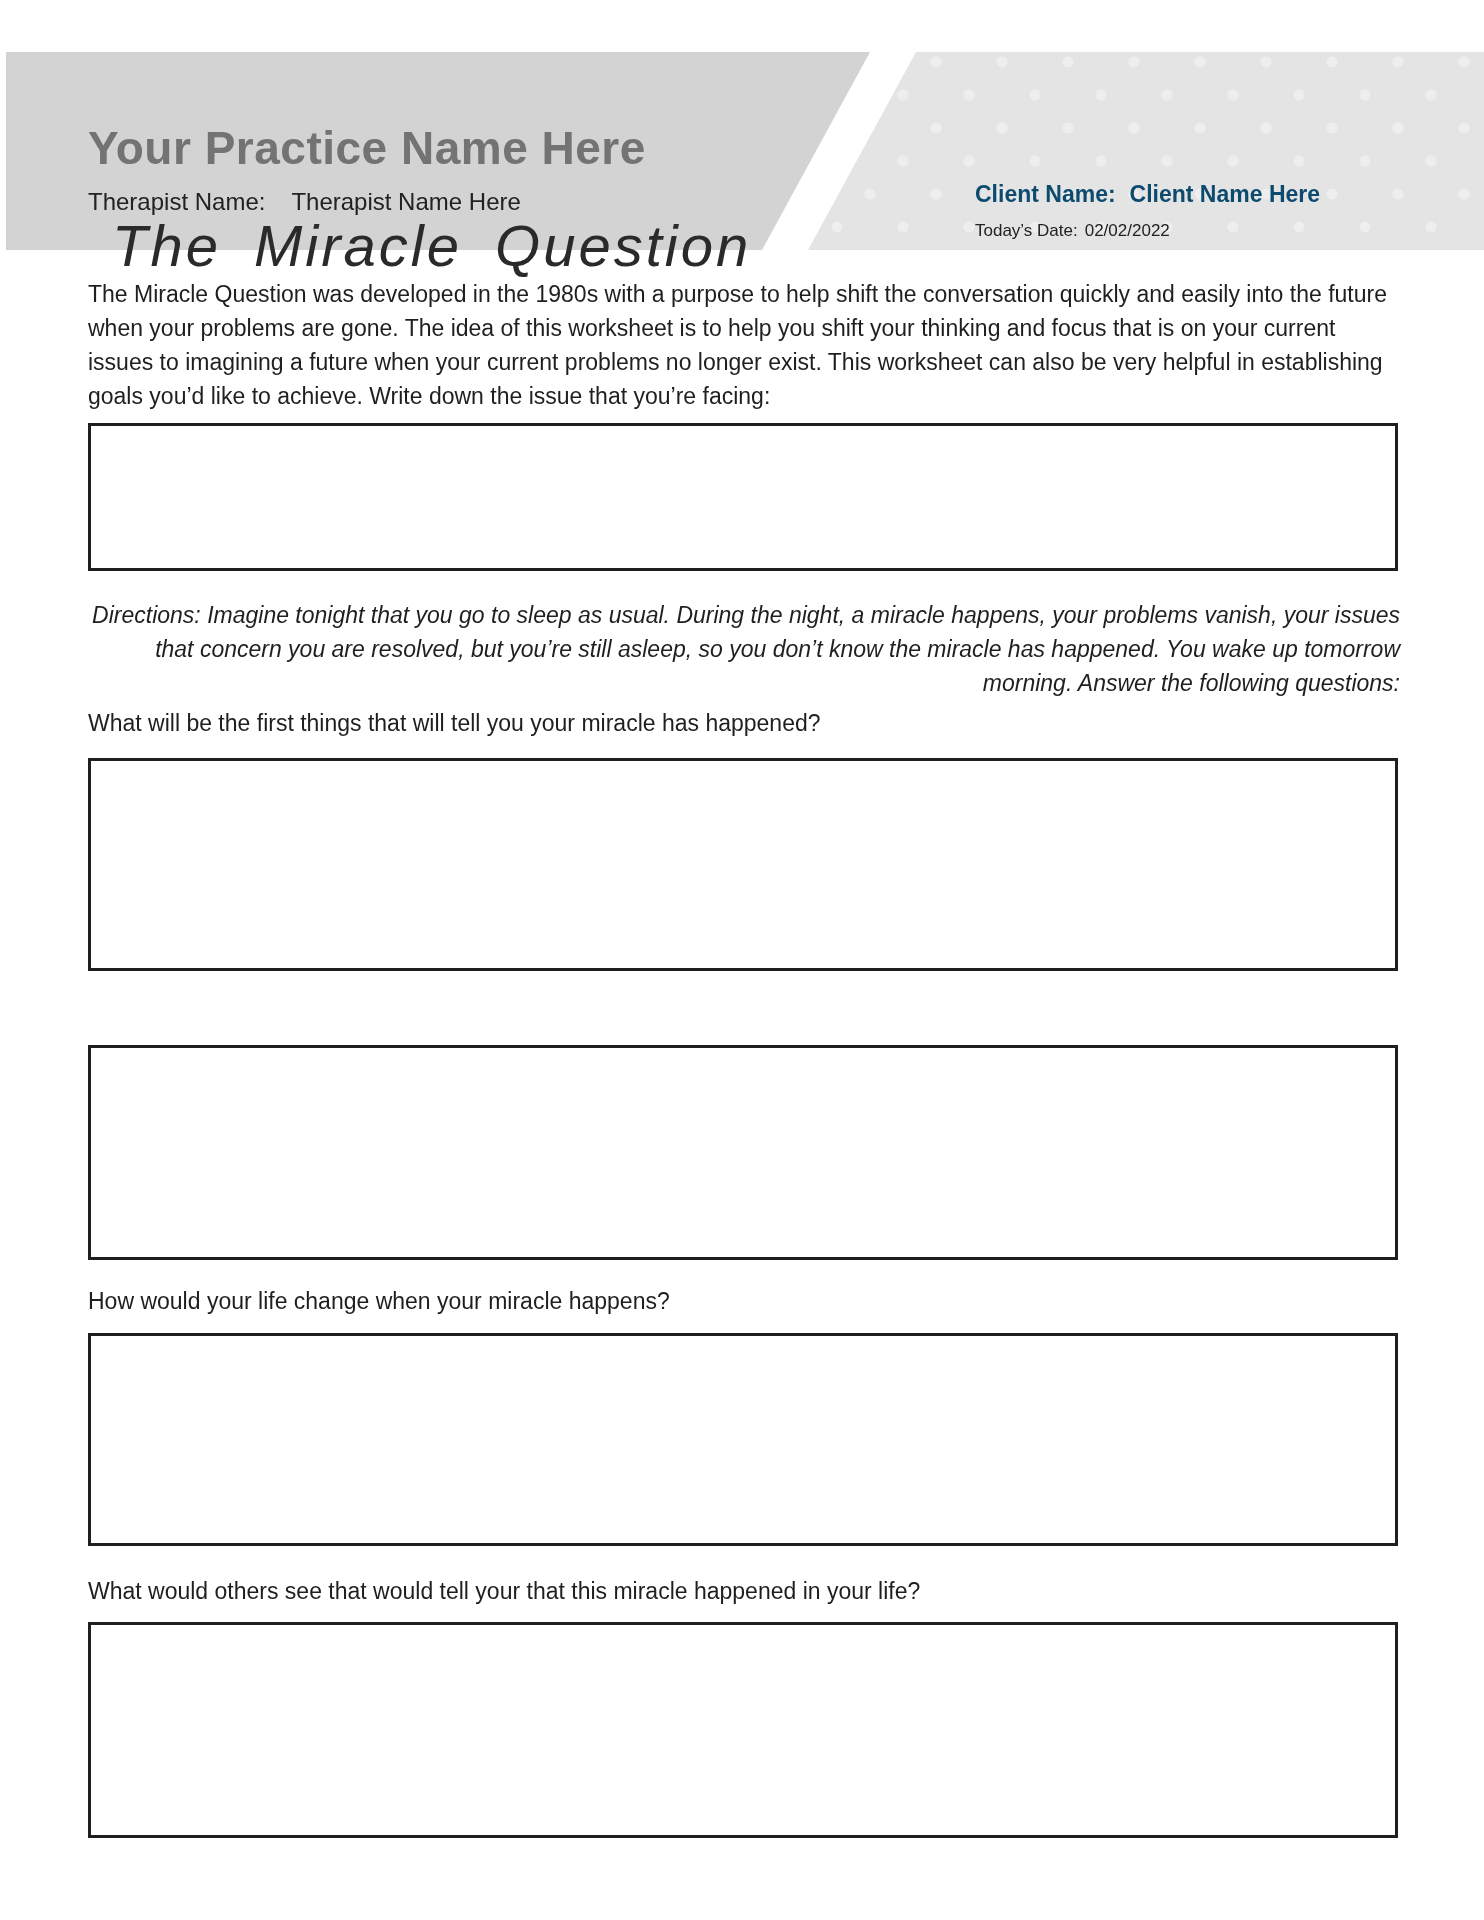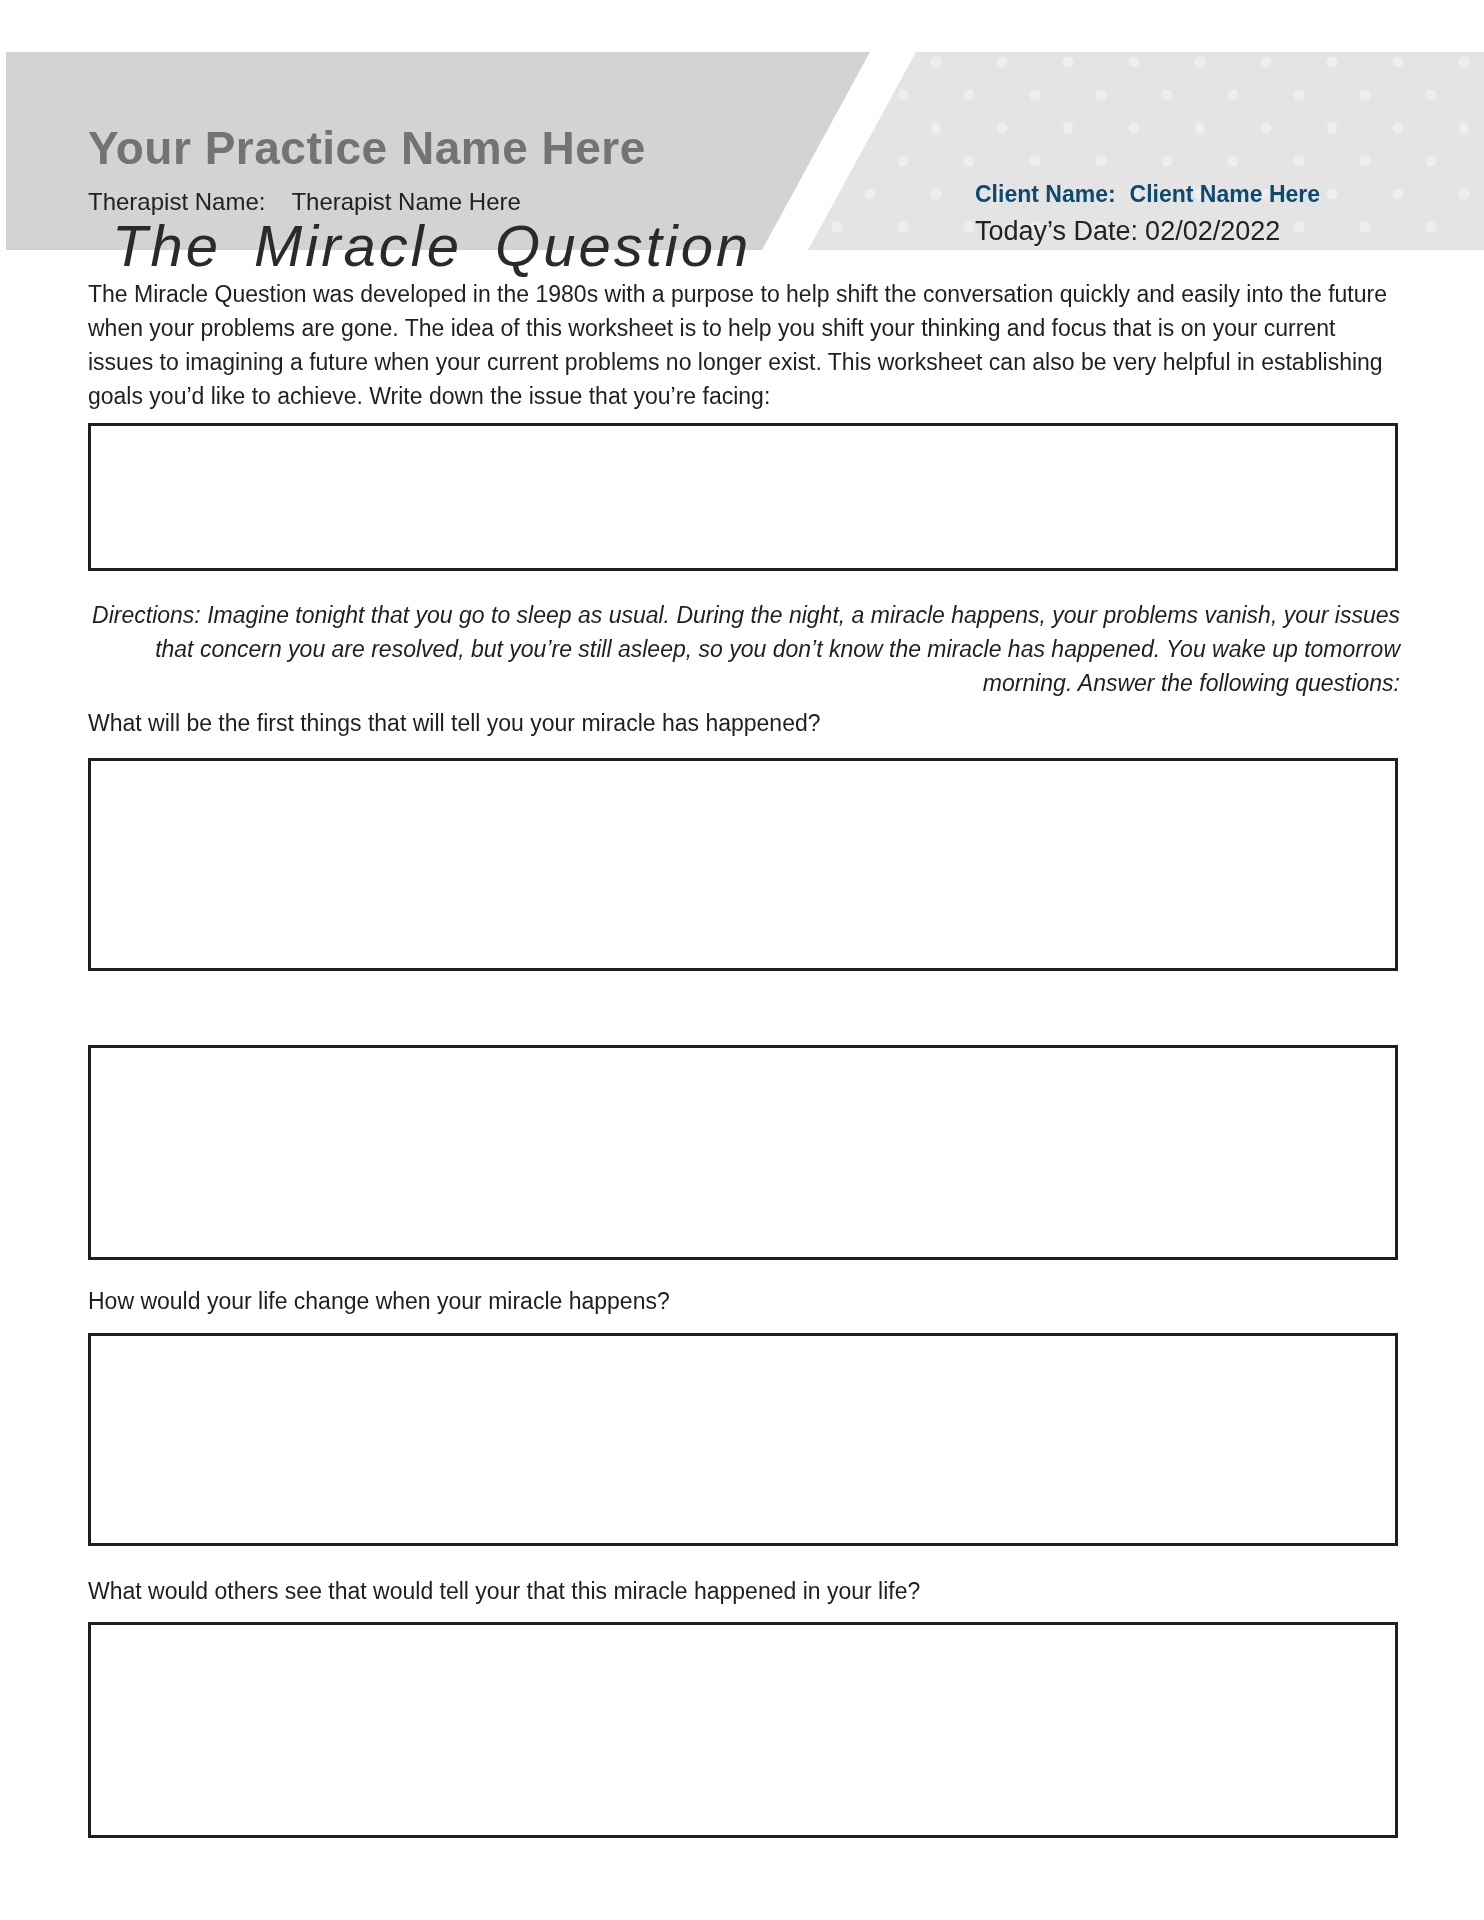--- a/index.html
+++ b/index.html
@@ -53,21 +53,21 @@
     color: #2a2a2a;
     margin-left: 24px;
   }
   .client-row {
     position: absolute; left: 975px; top: 128px;
     font-size: 23px; line-height: 28px; color: #0c4a6e; font-weight: bold;
   }
   .client-row .value { margin-left: 14px; }
   .date-row {
     position: absolute; left: 975px; top: 165px;
-    font-size: 27px; line-height: 28px; color: #222222;
+    font-size: 17px; line-height: 28px; color: #222222;
   }
   .date-row .value { margin-left: 7px; }
 
   
   .intro {
     position: absolute; left: 88px; top: 277px; width: 1312px;
     font-size: 23px; line-height: 34px;
   }
   .directions {
     position: absolute; left: 88px; top: 598px; width: 1312px;

